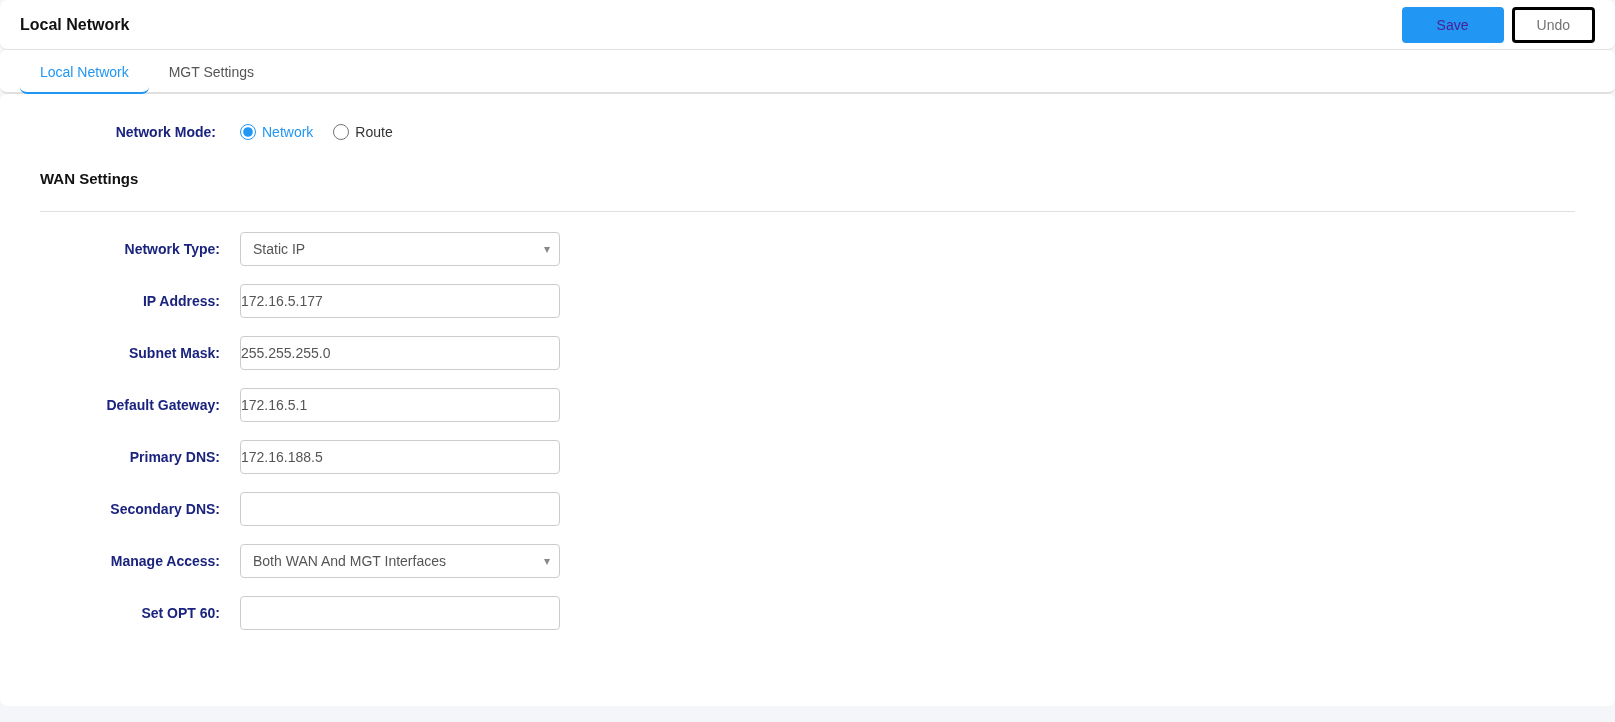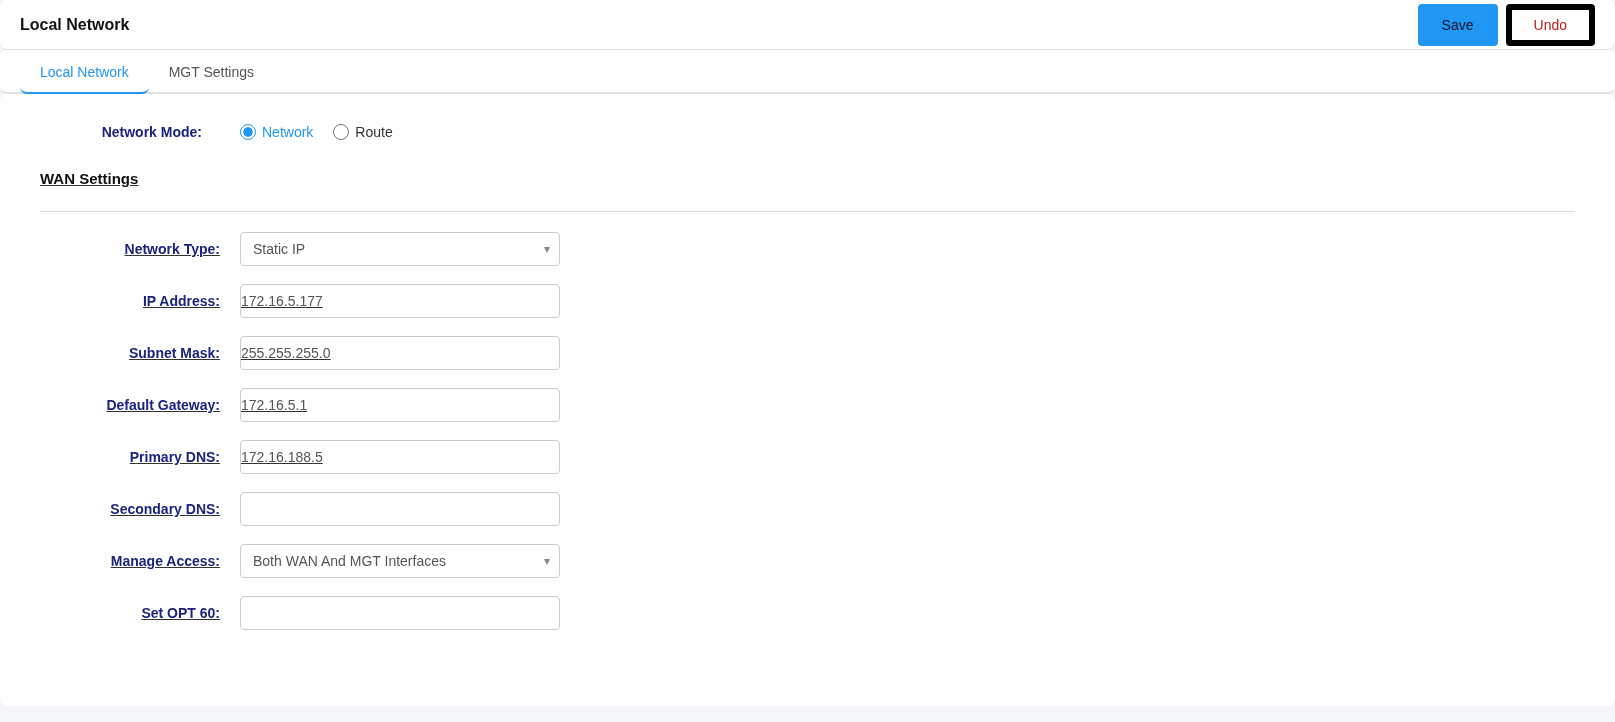--- a/index.html
+++ b/index.html
@@ -7,25 +7,25 @@
 
     .top-bar {
       display: flex; align-items: center; justify-content: space-between;
       background: #fff; padding: 12px 20px;
       border-bottom: 1px solid #e0e0e0;
       height: 50px;
     }
     .top-bar-title { font-size: 16px; font-weight: bold; color: #111; }
     .top-bar-buttons { display: flex; gap: 8px; }
     .btn-save {
-      background: #2196f3; color: #0f172a; border: none; padding: 7px 24px;
+      background: #2196f3; color: #4c1d95; border: none; padding: 7px 35px;
       border-radius: 4px; cursor: pointer; font-size: 14px;
     }
     .btn-undo {
-      background: #fff; color: #b91c1c; border: 6px solid #000000; padding: 7px 22px;
+      background: #fff; color: #737373; border: 3px solid #000000; padding: 7px 22px;
       border-radius: 4px; cursor: pointer; font-size: 14px;
     }
 
     .tabs {
       display: flex; gap: 0; background: #fff;
       border-bottom: 2px solid #e0e0e0;
       padding: 0 20px;
     }
     .tab {
       padding: 14px 20px 12px; cursor: pointer; font-size: 14px;
@@ -35,21 +35,21 @@
 
     .content {
       background: #fff; margin: 0; padding: 30px 40px;
       min-height: calc(100vh - 110px);
     }
 
     .network-mode-row {
       display: flex; align-items: center; margin-bottom: 30px;
     }
     .field-label {
-      font-weight: bold; color: #1a237e; min-width: 200px; text-align: right; padding-right: 38px;
+      font-weight: bold; color: #1a237e; min-width: 200px; text-align: right; padding-right: 24px;
     }
     .radio-group { display: flex; align-items: center; gap: 20px; }
     .radio-item { display: flex; align-items: center; gap: 6px; cursor: pointer; }
     .radio-item input[type=radio] { accent-color: #2196f3; width: 16px; height: 16px; cursor: pointer; }
     .radio-label { font-size: 14px; color: #333; }
     .radio-label.selected { color: #2196f3; }
 
     .section-title {
       font-size: 15px; font-weight: bold; color: #111; margin-bottom: 16px;
       padding-bottom: 8px;
@@ -75,21 +75,21 @@
     }
     .form-select {
       width: 100%; padding: 8px 32px 8px 12px; border: 1px solid #ccc; border-radius: 4px;
       font-size: 14px; color: #555; background: #fff; appearance: none; cursor: pointer; outline: none;
     }
     .select-arrow {
       position: absolute; right: 10px; top: 50%; transform: translateY(-50%);
       pointer-events: none; color: #888; font-size: 12px;
     }
 
-    .wan-settings-section { margin-top: 10px; text-decoration: underline; }
+    .wan-settings-section { margin-top: 10px; }
   </style>
 </head>
 <body>
 
 <div class="top-bar">
   <span class="top-bar-title">Local Network</span>
   <div class="top-bar-buttons">
     <button class="btn-save">Save</button>
     <button class="btn-undo">Undo</button>
   </div>

